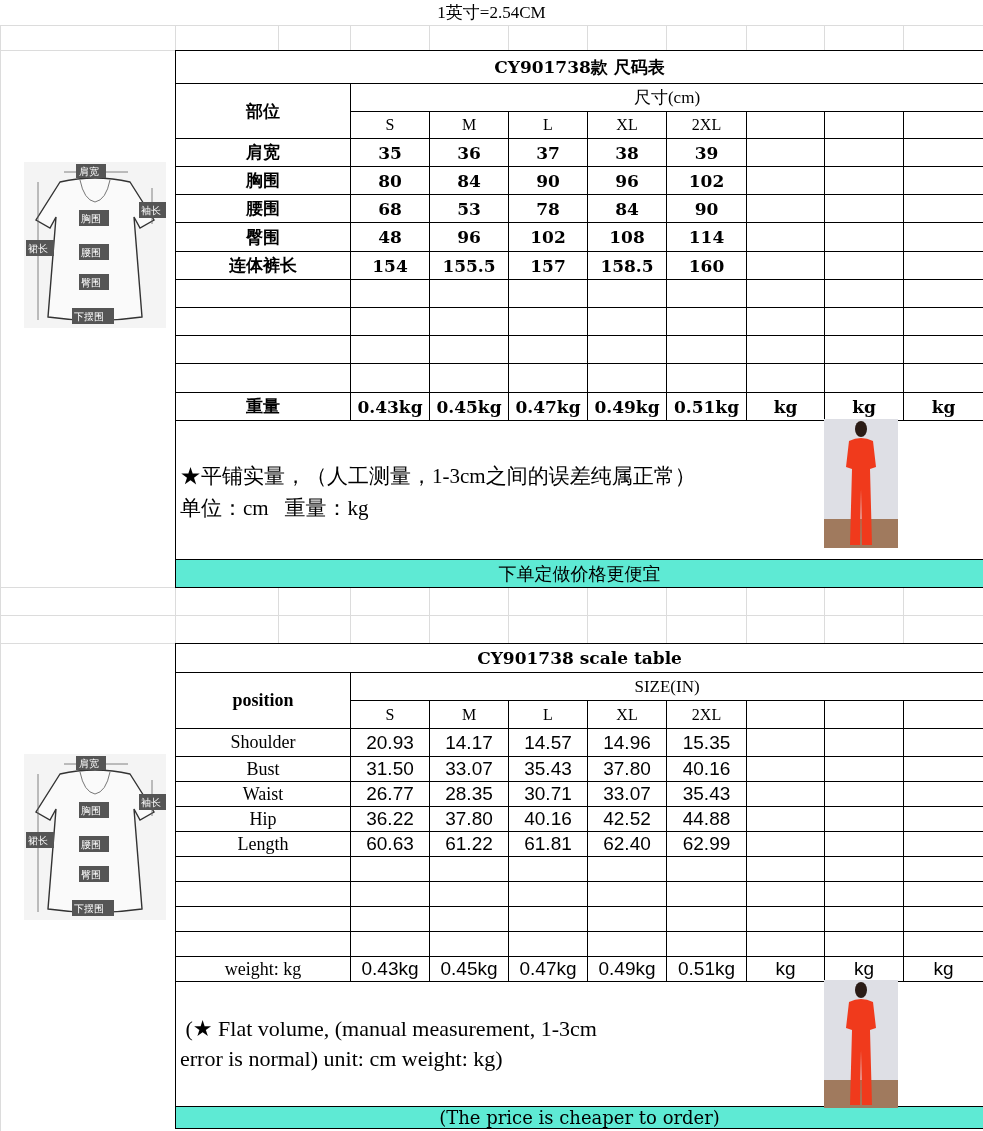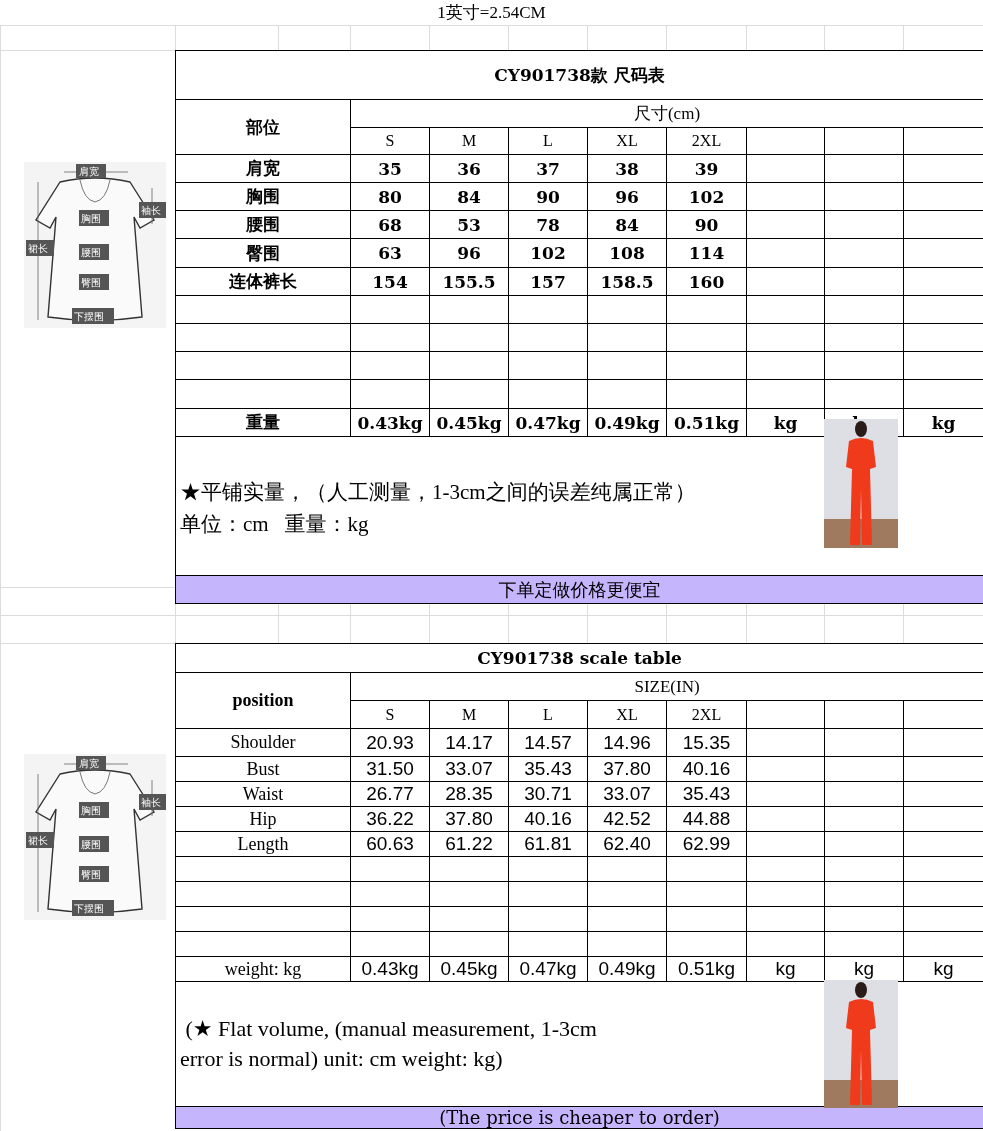--- a/index.html
+++ b/index.html
@@ -28,21 +28,21 @@
     font-size: 17px; white-space: nowrap; overflow: hidden; padding: 0;
     font-family: "DejaVu Serif", serif; font-weight: bold;
   }
   table.size-table td.title { font-weight: bold; font-size: 17px; }
   table.size-table td.hdr { font-weight: normal; font-family: "Liberation Serif", serif; font-size: 17px; }
   table.size-table td.sz { font-weight: normal; font-family: "Liberation Serif", serif; font-size: 16px; }
   .t2 td.val { font-family: "Liberation Sans Narrow", "Liberation Sans", sans-serif; font-weight: normal !important; font-size: 19px !important; }
   .t2 td.lbl { font-weight: normal !important; font-family: "Liberation Serif", serif; font-size: 18px !important; }
   td.note-cell { text-align: left !important; font-weight: normal !important; position: relative; margin-left: 43px; }
   .note-text { position: absolute; left: 4px; font-family: "Liberation Serif", serif; font-size: 21px; line-height: 30px; white-space: pre-wrap; }
-  td.banner { background: #c4b5fd; font-weight: normal !important; font-family: "Liberation Serif", serif; font-size: 18px !important; }
+  td.banner { background: #5eead4; font-weight: normal !important; font-family: "Liberation Serif", serif; font-size: 18px !important; }
 
   .photo { position: absolute; width: 74px; overflow: hidden; background: #e6e6ea; }
   .photo svg { width: 100%; height: 100%; display: block; }
 </style>
 </head>
 <body>
 
 <div class="grid-h" style="top:25px"></div>
 <div class="grid-h" style="top:50px"></div>
 <div class="grid-h" style="top:587px"></div>
@@ -130,21 +130,21 @@
       <col style="width:79px">
       <col style="width:79px">
       <col style="width:79px">
       <col style="width:79px">
       <col style="width:80px">
       <col style="width:78px">
       <col style="width:79px">
       <col style="width:80px">
   </colgroup>
   <tbody>
-      <tr style="height:49px">
+      <tr style="height:33px">
         <td colspan="9" class="title">CY901738款 尺码表</td>
       </tr>
   <tr style="height:28px">
     <td rowspan="2">部位</td>
     <td colspan="8" class="hdr" style="border-bottom:1px solid #000">尺寸(cm)</td>
   </tr>
   <tr style="height:27px">
     <td class="sz">S</td>
     <td class="sz">M</td>
     <td class="sz">L</td>
@@ -182,21 +182,21 @@
         <td>53</td>
         <td>78</td>
         <td>84</td>
         <td>90</td>
         <td></td>
         <td></td>
         <td></td>
   </tr>
   <tr style="height:29px">
     <td>臀围</td>
-    <td>63</td>
+    <td>48</td>
         <td>96</td>
         <td>102</td>
         <td>108</td>
         <td>114</td>
         <td></td>
         <td></td>
         <td></td>
   </tr>
   <tr style="height:28px">
     <td>连体裤长</td>

